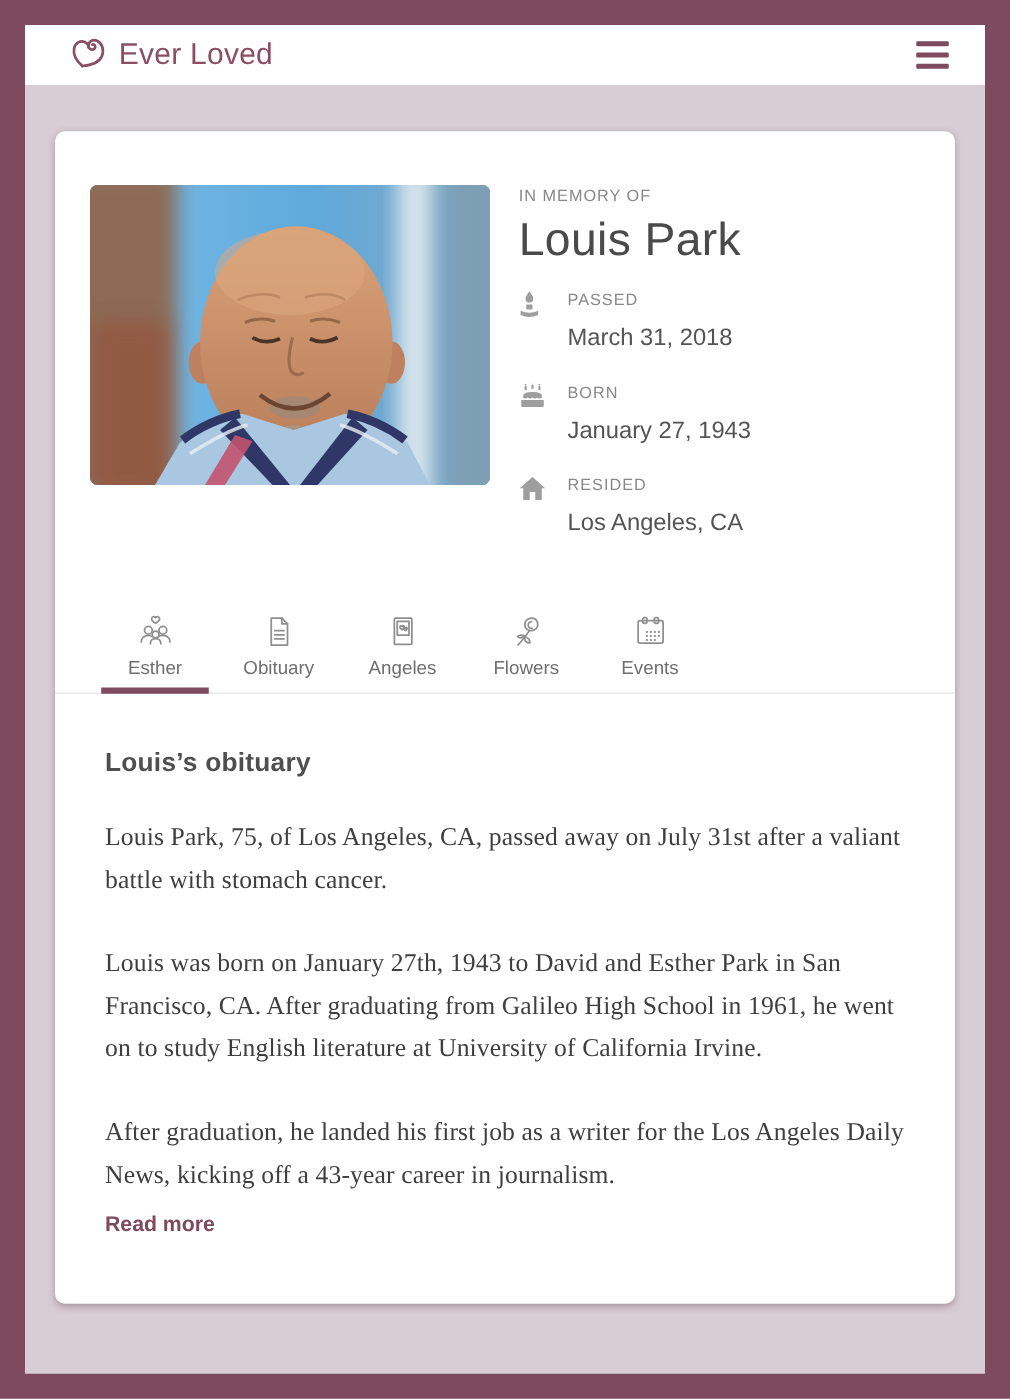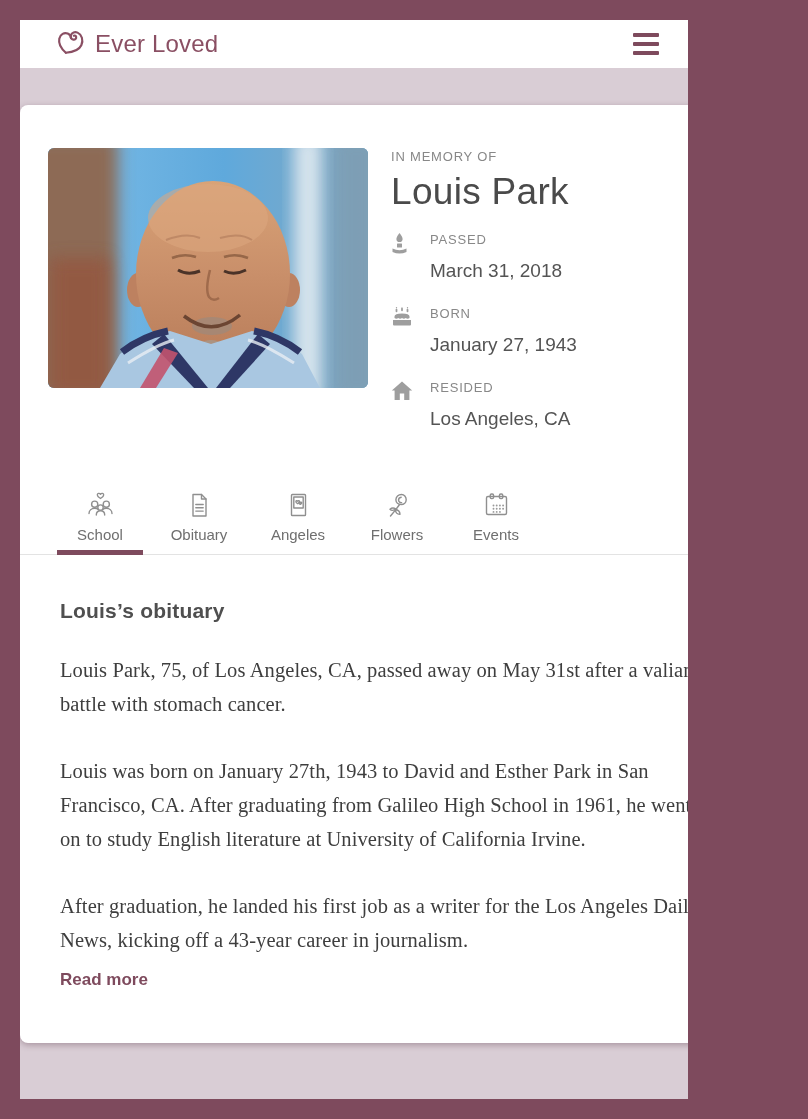--- a/index.html
+++ b/index.html
@@ -4,21 +4,21 @@
 <style>
   html,body{margin:0;padding:0;}
   body{
     width:808px;height:1119px;
     background:#7e4a5d;
     box-sizing:border-box;
     padding:20px;
     font-family:"Liberation Sans",sans-serif;
     -webkit-font-smoothing:antialiased;
   }
-  .page{width:668px;height:1079px;background:#d9cdd5;overflow:hidden;}
+  .page{width:768px;height:1079px;background:#d9cdd5;overflow:hidden;}
 
   
   .header{
     height:48px;background:#ffffff;
     display:flex;align-items:center;justify-content:space-between;
     padding:0 29px 0 36px;box-sizing:border-box;
   }
   .brand{display:flex;align-items:center;gap:9px;cursor:pointer;}
   .brand-name{font-size:24px;color:#8a4f63;letter-spacing:0.2px;font-weight:400;}
   .hamburger{display:flex;flex-direction:column;gap:5px;cursor:pointer;padding:4px 0;}
@@ -216,21 +216,21 @@
               <path d="M14.5 3.2 c-1.1-1.4-3.2-1-3.2 0.9 c0 1.3 1.6 2.5 3.2 3.4 c1.6-0.9 3.2-2.1 3.2-3.4 c0-1.9-2.1-2.3-3.2-0.9 Z"></path>
               <circle cx="8.7" cy="13.2" r="3.1"></circle>
               <path d="M3 22.5 c0-3.2 2.6-5.3 5.7-5.3 c1.4 0 2.7 0.4 3.6 1.2"></path>
               <circle cx="20.3" cy="13.2" r="3.1"></circle>
               <path d="M26 22.5 c0-3.2-2.6-5.3-5.7-5.3 c-1.4 0-2.7 0.4-3.6 1.2"></path>
               <circle cx="14.5" cy="16.6" r="2.7" fill="#ffffff"></circle>
               <path d="M10.3 24 c0-2.5 1.8-4.2 4.2-4.2 s4.2 1.7 4.2 4.2" fill="#ffffff"></path>
             </g>
           </svg>
         </span>
-        <span class="tab-label">School</span>
+        <span class="tab-label">Esther</span>
       </div>
 
       <div class="tab">
         <span class="tab-icon">
           <svg width="29" height="29" viewBox="0 0 29 29">
             <g class="gray-stroke">
               <path d="M8 3.5 h8.5 l4.5 4.5 v17 h-13 Z"></path>
               <path d="M16.5 3.5 v4.5 h4.5"></path>
               <path d="M10.8 13.5 h7.4 M10.8 16.8 h7.4 M10.8 20.1 h7.4"></path>
             </g>
@@ -290,20 +290,20 @@
                 <circle cx="17.9" cy="20.9" r="0.95"></circle>
             </g>
           </svg>
         </span>
         <span class="tab-label">Events</span>
       </div>
     </div>
 
     <div class="obituary">
       <h2 class="obit-heading">Louis’s obituary</h2>
-      <p>Louis Park, 75, of Los Angeles, CA, passed away on May 31st after a valiant battle with stomach cancer.</p>
+      <p>Louis Park, 75, of Los Angeles, CA, passed away on July 31st after a valiant battle with stomach cancer.</p>
       <p>Louis was born on January 27th, 1943 to David and Esther Park in San Francisco, CA. After graduating from Galileo High School in 1961, he went on to study English literature at University of California Irvine.</p>
       <p class="last">After graduation, he landed his first job as a writer for the Los Angeles Daily News, kicking off a 43-year career in journalism.</p>
       <a class="read-more">Read more</a>
     </div>
 
   </div>
 </div>
 
 </body></html>

